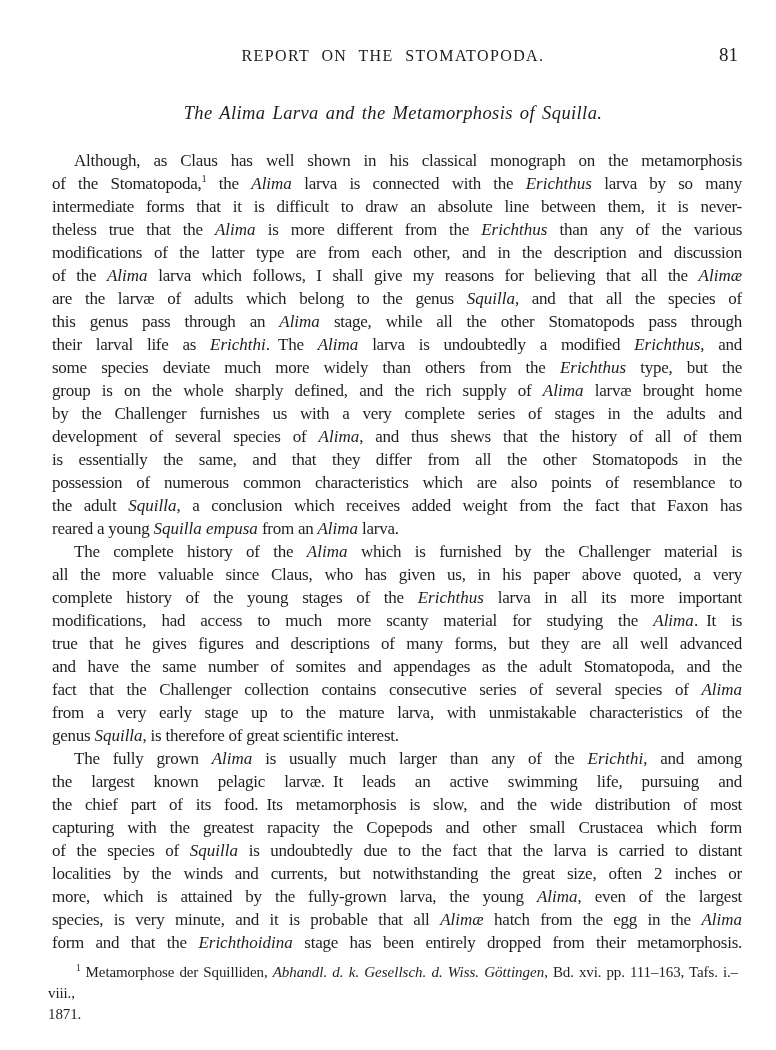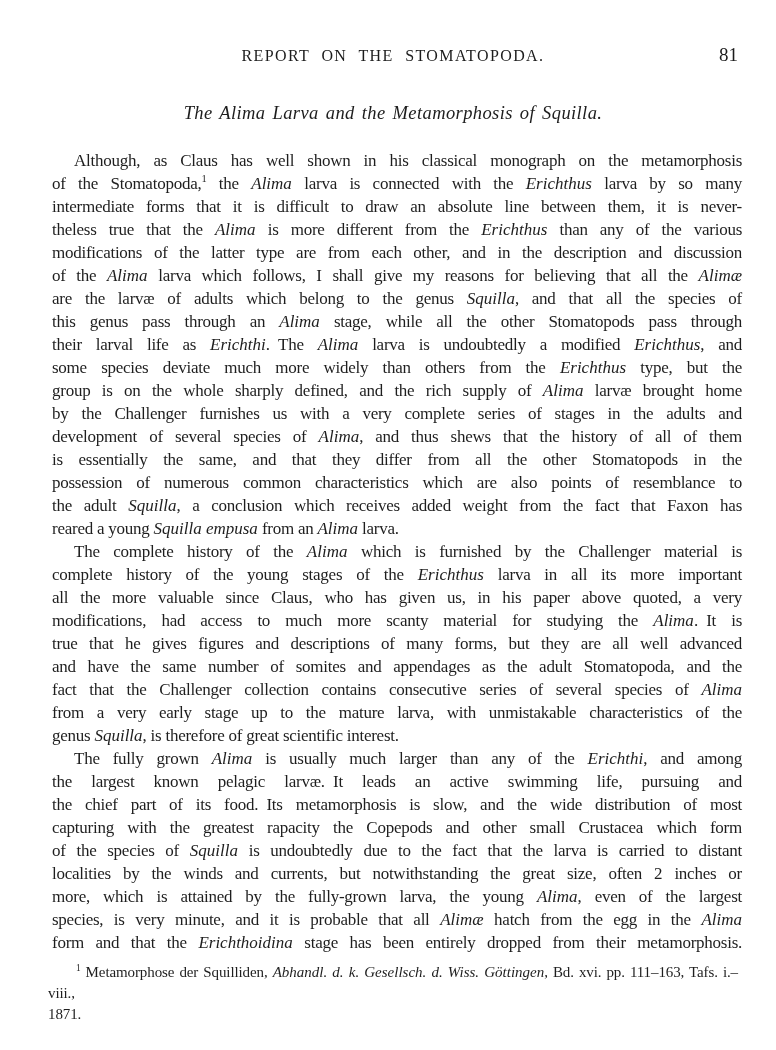--- a/index.html
+++ b/index.html
@@ -127,22 +127,22 @@
         <div class="line"><span>group is on the whole sharply defined, and the rich supply of </span><i>Alima</i><span> larvæ brought home</span></div>
         <div class="line"><span>by the Challenger furnishes us with a very complete series of stages in the adults and</span></div>
         <div class="line"><span>development of several species of </span><i>Alima</i><span>, and thus shews that the history of all of them</span></div>
         <div class="line"><span>is essentially the same, and that they differ from all the other Stomatopods in the</span></div>
         <div class="line"><span>possession of numerous common characteristics which are also points of resemblance to</span></div>
         <div class="line"><span>the adult </span><i>Squilla</i><span>, a conclusion which receives added weight from the fact that Faxon has</span></div>
         <div class="line last"><span>reared a young </span><i>Squilla empusa</i><span> from an </span><i>Alima</i><span> larva.</span></div>
       </div>
       <div>
         <div class="line indent"><span>The complete history of the </span><i>Alima</i><span> which is furnished by the Challenger material is</span></div>
+        <div class="line"><span>all the more valuable since Claus, who has given us, in his paper above quoted, a very</span></div>
         <div class="line"><span>complete history of the young stages of the </span><i>Erichthus</i><span> larva in all its more important</span></div>
-        <div class="line"><span>all the more valuable since Claus, who has given us, in his paper above quoted, a very</span></div>
         <div class="line"><span>modifications, had access to much more scanty material for studying the </span><i>Alima</i><span>. It is</span></div>
         <div class="line"><span>true that he gives figures and descriptions of many forms, but they are all well advanced</span></div>
         <div class="line"><span>and have the same number of somites and appendages as the adult Stomatopoda, and the</span></div>
         <div class="line"><span>fact that the Challenger collection contains consecutive series of several species of </span><i>Alima</i></div>
         <div class="line"><span>from a very early stage up to the mature larva, with unmistakable characteristics of the</span></div>
         <div class="line last"><span>genus </span><i>Squilla</i><span>, is therefore of great scientific interest.</span></div>
       </div>
       <div>
         <div class="line indent"><span>The fully grown </span><i>Alima</i><span> is usually much larger than any of the </span><i>Erichthi</i><span>, and among</span></div>
         <div class="line"><span>the largest known pelagic larvæ. It leads an active swimming life, pursuing and</span></div>

